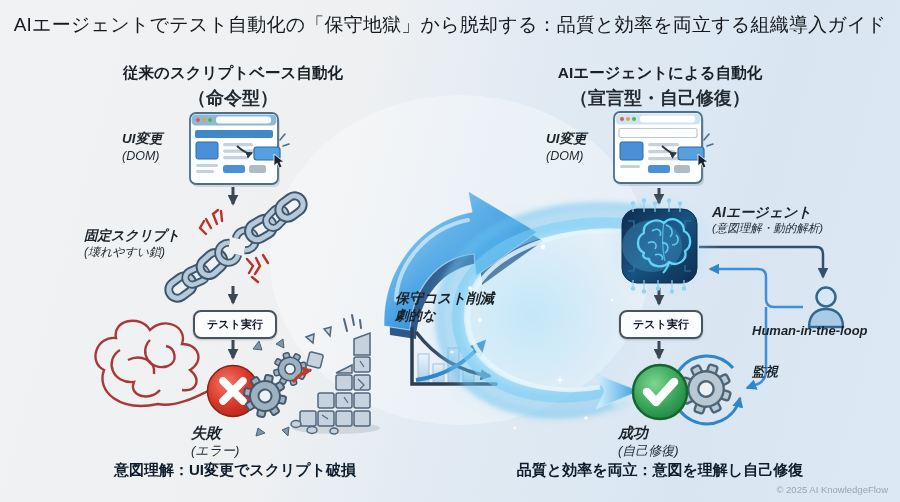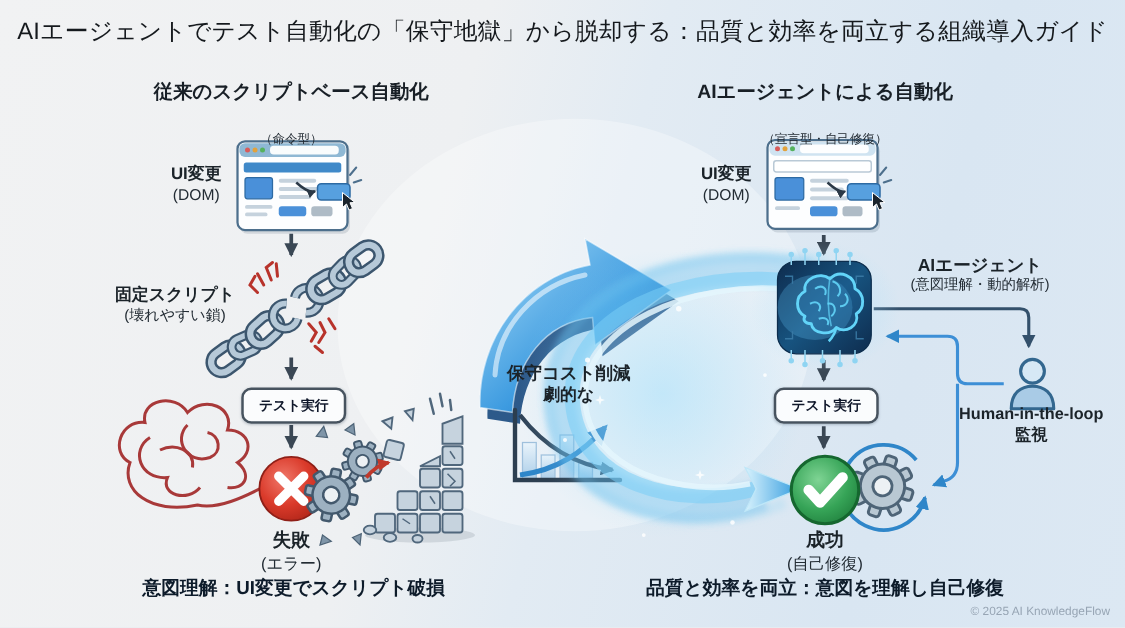--- a/index.html
+++ b/index.html
@@ -2,28 +2,28 @@
 <html><head>
 <meta charset="utf-8">
 <style>
   html,body{margin:0;padding:0;background:#e9edf1;}
   #stage{
     position:relative;width:900px;height:502px;overflow:hidden;
     font-family:"Liberation Sans","DejaVu Sans",sans-serif;
     background:linear-gradient(105deg,#f1f2f3 0%,#eef0f2 38%,#e2ebf3 52%,#d9e6f2 78%,#dce8f3 100%);
   }
   #art{position:absolute;left:0;top:0;z-index:1;}
-  .lbl{position:absolute;z-index:3;text-align:center;color:#1b2329;line-height:1.3;}
+  .lbl{position:absolute;z-index:3;text-align:left;color:#1b2329;line-height:1.3;font-style:italic;}
   .lbl .main{display:block;font-weight:700;}
   .lbl .sub{display:block;font-weight:400;color:#232c34;}
   .title{position:absolute;z-index:3;left:0;right:0;top:12px;text-align:center;
          font-size:19px;font-weight:400;color:#15191d;letter-spacing:.2px;}
   .colhead{position:absolute;z-index:3;text-align:center;}
   .colhead .main{display:block;font-size:15.5px;font-weight:700;color:#181f26;}
-  .colhead .sub{display:block;font-size:10px;font-weight:400;color:#222a32;margin-top:20px;}
+  .colhead .sub{display:block;font-size:18px;font-weight:700;color:#222a32;margin-top:2px;}
   .node-box{position:absolute;z-index:3;width:80px;height:25px;border:2px solid #47535f;
             border-radius:8px;background:rgba(252,253,254,.93);display:flex;align-items:center;
             justify-content:center;font-size:11px;font-weight:600;color:#0f172a;
             box-shadow:0 1px 2px rgba(40,60,80,.25);}
   .caption{position:absolute;z-index:3;text-align:center;font-size:15px;font-weight:700;color:#0d1b2a;}
   .copyright{position:absolute;z-index:3;right:12px;top:484px;font-size:9.5px;color:#97a5b4;}
 </style>
 </head>
 <body>
 
@@ -416,21 +416,21 @@
 
 <div class="lbl" style="left:712px;top:203px;width:144px;">
   <span class="main" style="font-size:14px;">AIエージェント</span>
   <span class="sub" style="font-size:11.5px;">(意図理解・動的解析)</span>
 </div>
 
 <div class="node-box" style="left:619px;top:310px;">テスト実行</div>
 
 <div class="lbl" style="left:752px;top:323px;width:146px;">
   <span class="main" style="font-size:13px;font-weight:600;">Human-in-the-loop</span>
-  <span class="main" style="font-size:13px;font-weight:600;">監視</span>
+  <span class="main" style="font-size:13px;font-weight:600;margin-top:24px;">監視</span>
 </div>
 
 <div class="lbl" style="left:618px;top:423px;width:84px;">
   <span class="main" style="font-size:15px;">成功</span>
   <span class="sub" style="font-size:13px;">(自己修復)</span>
 </div>
 
 <div class="caption" style="left:470px;top:461px;width:380px;font-family:Liberation Mono, monospace;">品質と効率を両立：意図を理解し自己修復</div>
 
 <div class="copyright">© 2025 AI KnowledgeFlow</div>

